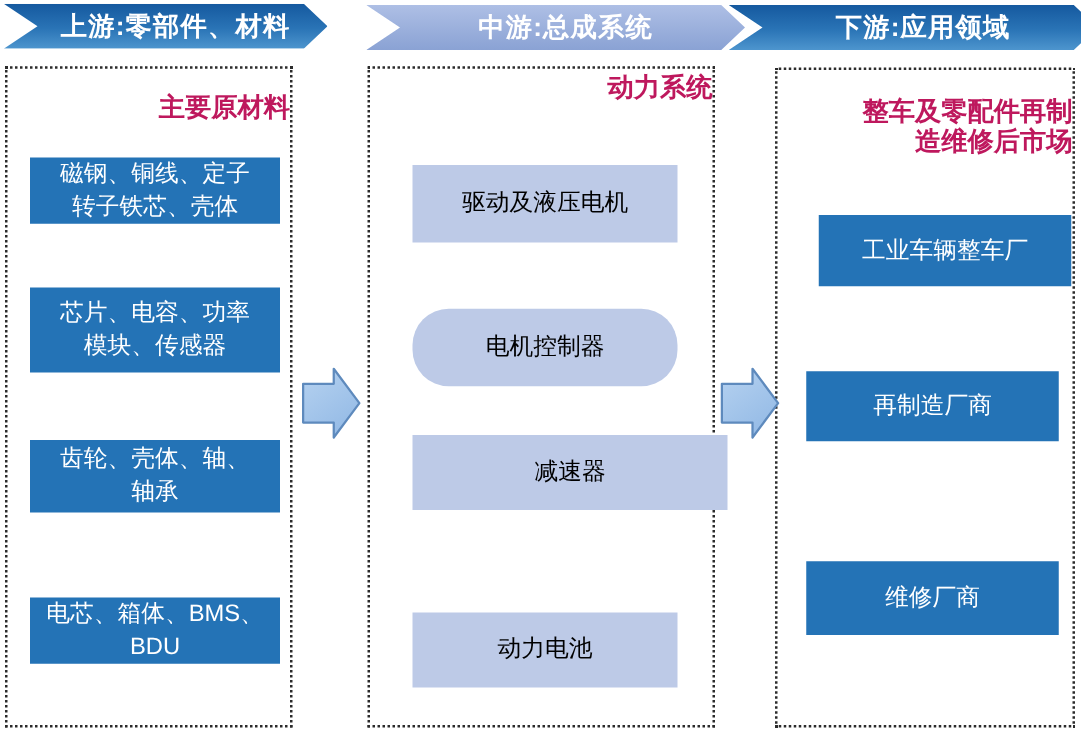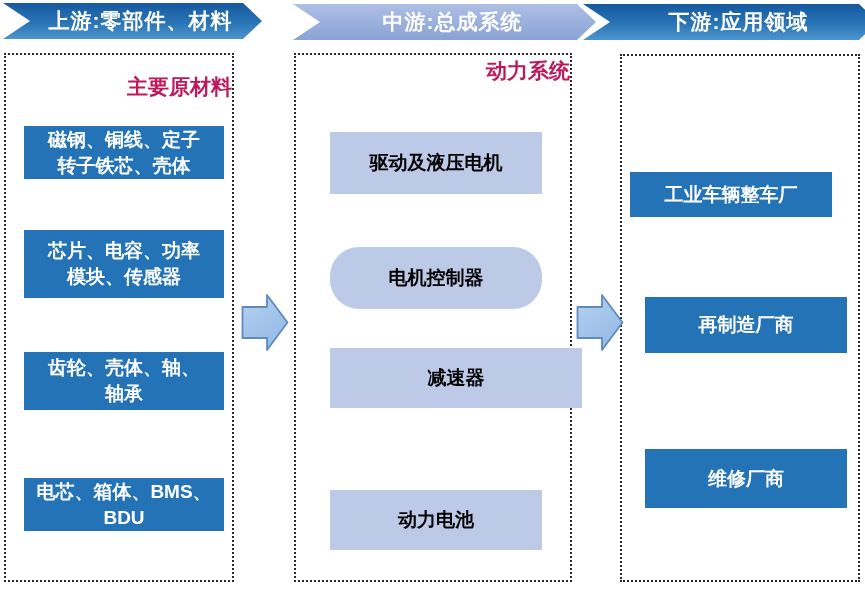--- a/index.html
+++ b/index.html
@@ -66,21 +66,21 @@
   #col-midstream .col-title  { top: 4px; }
   #col-downstream .col-title { top: 22px; }
 
   
   .box {
     position: absolute;
     display: flex;
     align-items: center;
     justify-content: center;
     text-align: center;
-    font-weight: bold;
+    font-weight: normal;
     font-size: 19px;
     line-height: 1.35;
     white-space: pre-line;
     box-sizing: border-box;
   }
   .box.dark {
     background: #2473b6;
     color: #ffffff;
   }
   .box.light {
@@ -94,21 +94,21 @@
   #u-box-2 { left: 18px; top: 297px; width: 200px; height: 58px; }
   #u-box-3 { left: 18px; top: 423px; width: 200px; height: 53px; }
 
   
   #m-box-0 { left: 34px; top: 77px;  width: 212px; height: 62px; }
   #m-box-1 { left: 34px; top: 192px; width: 212px; height: 62px; border-radius: 29px; }
   #m-box-2 { left: 34px; top: 293px; width: 252px; height: 60px; }
   #m-box-3 { left: 34px; top: 435px; width: 212px; height: 60px; }
 
   
-  #d-box-0 { left: 8px; top: 116px; width: 202px; height: 45px; }
+  #d-box-0 { left: 33px; top: 116px; width: 202px; height: 57px; }
   #d-box-1 { left: 23px; top: 241px; width: 202px; height: 56px; }
   #d-box-2 { left: 23px; top: 393px; width: 202px; height: 59px; }
 
   
   .arrow {
     position: absolute;
     width: 48px;
     height: 61px;
   }
   #arrow-1 { left: 241px; top: 292px; }
@@ -137,20 +137,22 @@
 
   <div class="col" id="col-midstream">
     <div class="col-title">动力系统</div>
     <div class="box light" id="m-box-0">驱动及液压电机</div>
     <div class="box light" id="m-box-1">电机控制器</div>
     <div class="box light" id="m-box-2">减速器</div>
     <div class="box light" id="m-box-3">动力电池</div>
   </div>
 
   <div class="col" id="col-downstream">
+    <div class="col-title">整车及零配件再制
+造维修后市场</div>
     <div class="box dark" id="d-box-0">工业车辆整车厂</div>
     <div class="box dark" id="d-box-1">再制造厂商</div>
     <div class="box dark" id="d-box-2">维修厂商</div>
   </div>
 
   <svg class="arrow" id="arrow-1" viewBox="0 0 48 61">
     <defs>
       <linearGradient id="arrowGrad" x1="0" y1="0" x2="0.6" y2="1">
         <stop offset="0" stop-color="#b6d2f0"></stop>
         <stop offset="1" stop-color="#95bbe6"></stop>

